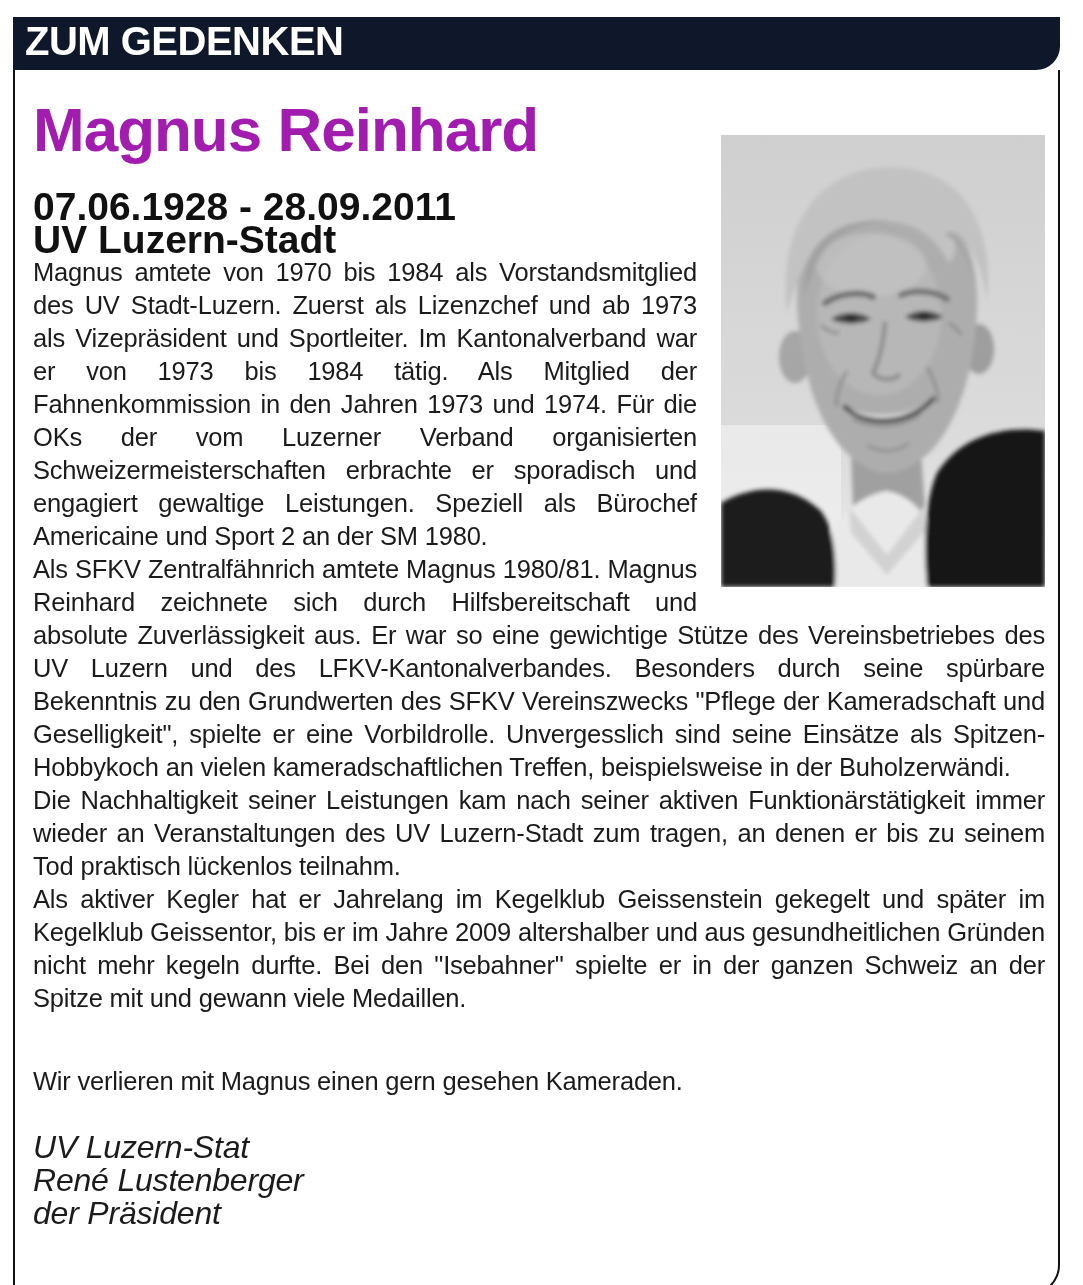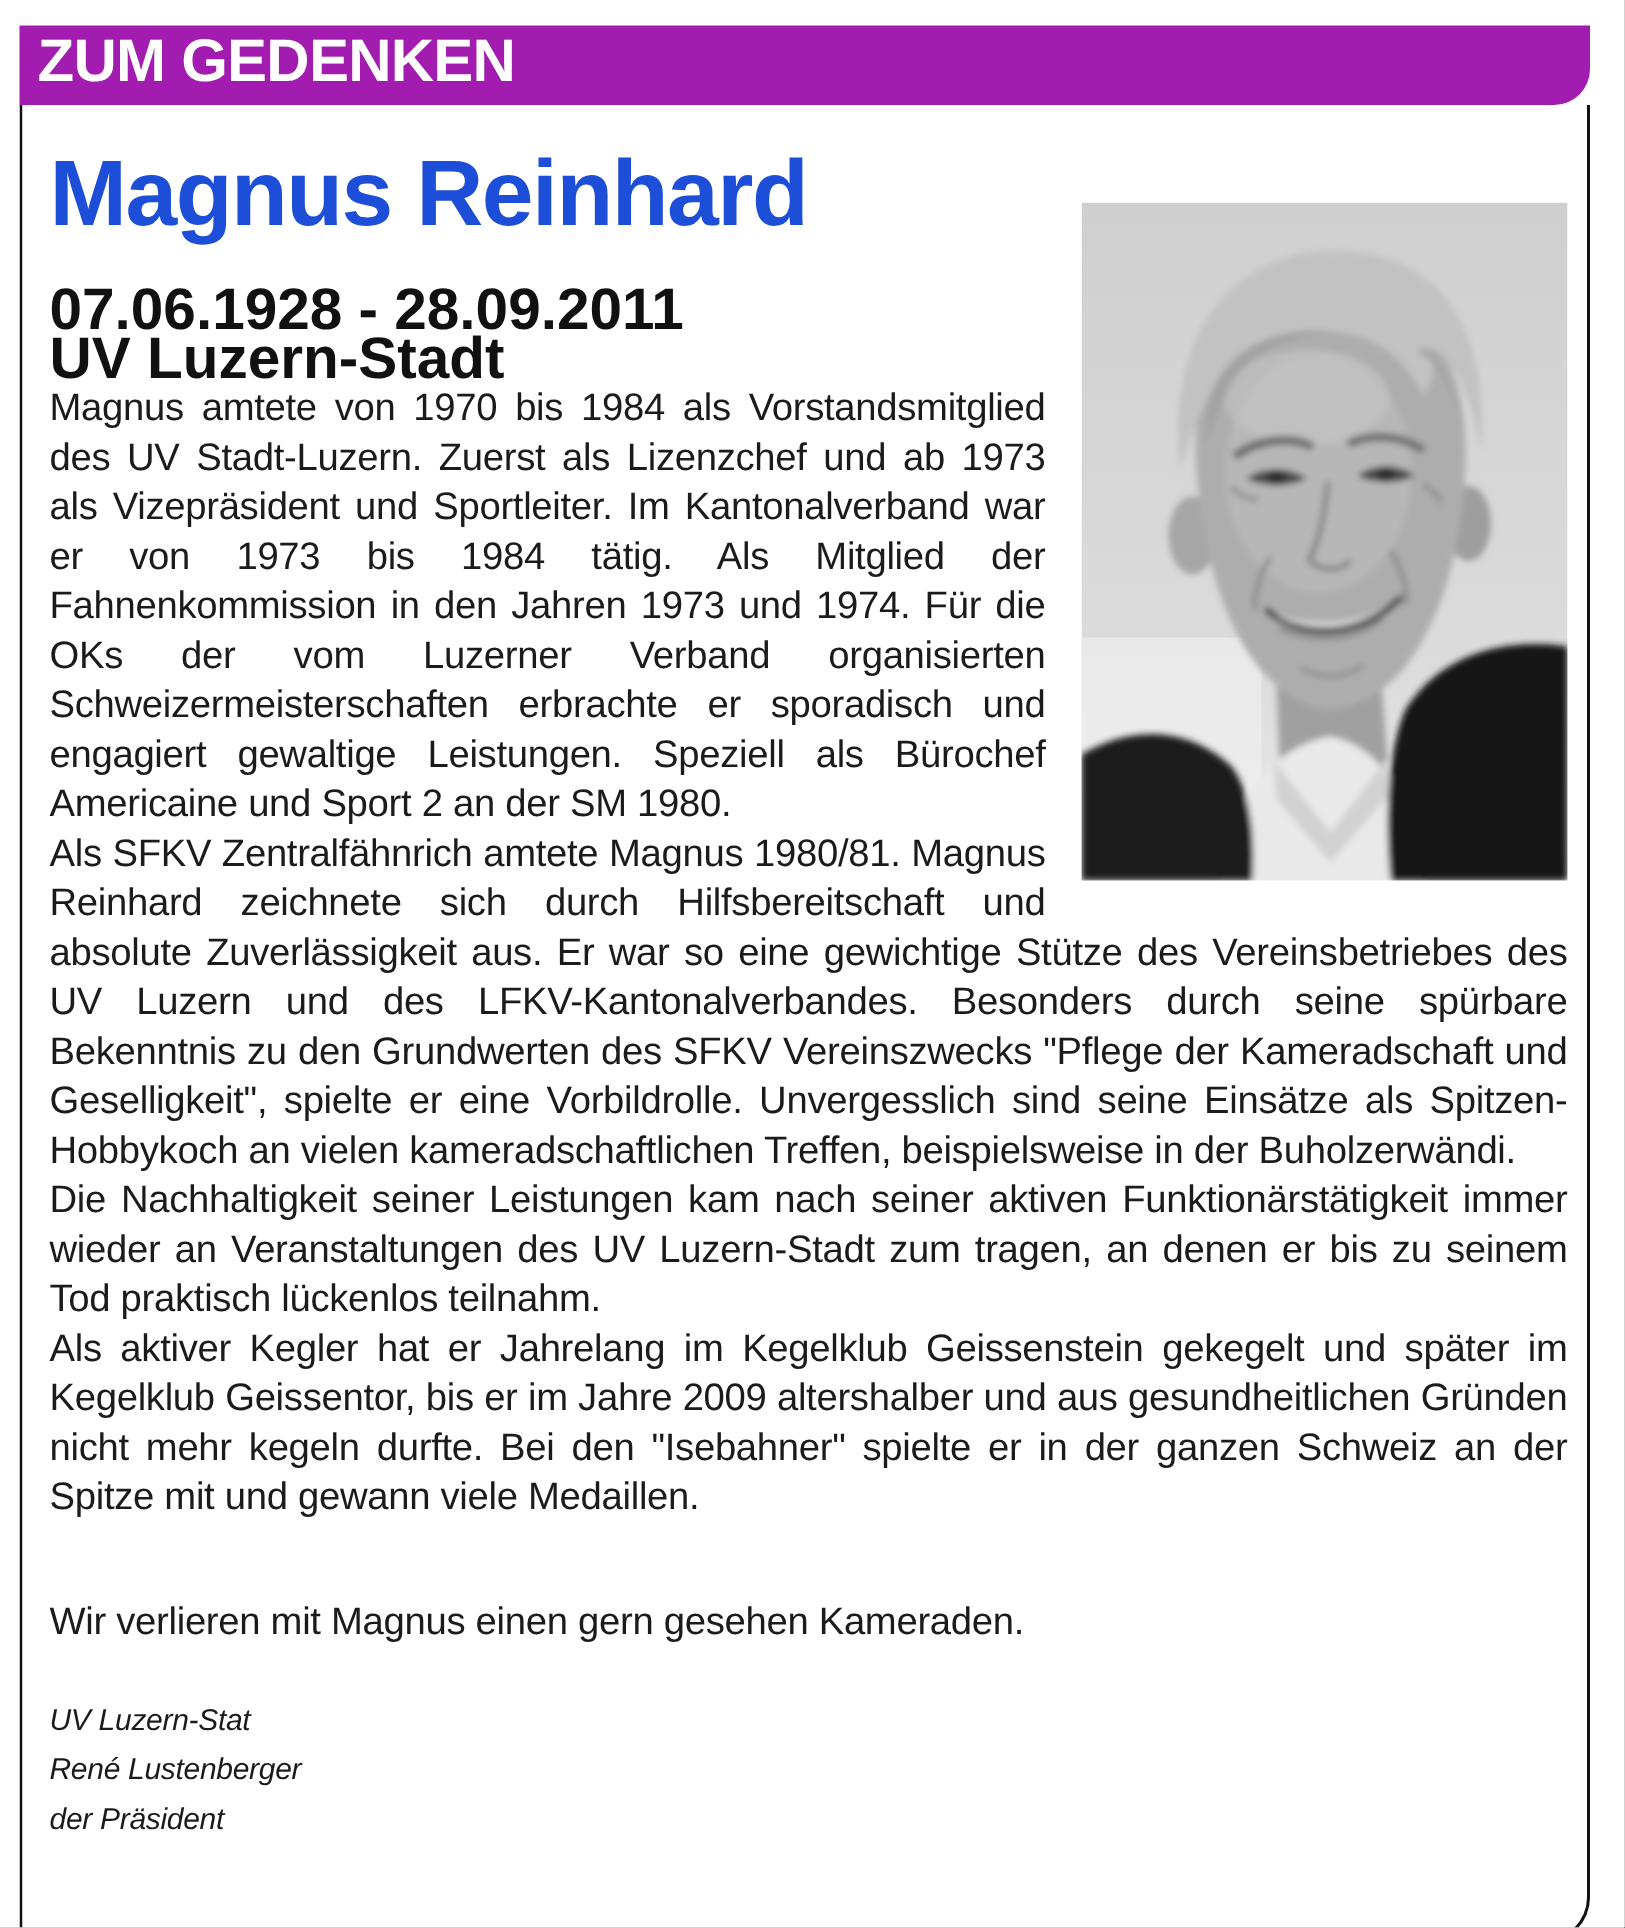--- a/index.html
+++ b/index.html
@@ -80,32 +80,32 @@
   }
   .body-text p.first-para { }
   .closing-line {
     margin-top: 50px;
     font-size: 25.5px;
     letter-spacing: -0.2px;
     line-height: 33px;
   }
   .signature {
     margin-top: 33px;
-    font-size: 20px;
+    font-size: 32px;
     font-style: italic;
     letter-spacing: -0.2px;
     line-height: 33px;
   }
 </style>
 </head>
 <body>
 
 <div class="page">
 
-  <div class="topbar" style="background: #a21caf;">
+  <div class="topbar" style="background: #0f172a;">
     <div class="topbar-title">ZUM GEDENKEN</div>
   </div>
 
   <div class="frame">
     <div class="content">
 
       <svg class="portrait" viewBox="0 0 324 452" xmlns="http://www.w3.org/2000/svg" role="img">
         <defs>
           <filter id="soft" x="-10%" y="-10%" width="120%" height="120%">
             <feGaussianBlur stdDeviation="2"></feGaussianBlur>
@@ -156,21 +156,21 @@
           <path d="M206,232 C214,246 218,258 216,268" stroke="#909090" stroke-width="3.5" fill="none"></path>
 
           <path d="M124,272 C146,292 188,290 212,264" stroke="#4c4c4c" stroke-width="4.5" fill="none" stroke-linecap="round"></path>
           <path d="M128,274 C150,288 186,286 206,266 C190,282 150,284 128,274 Z" fill="#e3e3e3"></path>
           <path d="M132,284 C154,294 182,292 200,278" stroke="#7c7c7c" stroke-width="3" fill="none" opacity="0.8"></path>
 
           <path d="M146,310 C158,318 176,318 188,308" stroke="#949494" stroke-width="3.5" fill="none"></path>
         </g>
       </svg>
 
-      <div class="memorial-name" style="color: #1d4ed8;">Magnus Reinhard</div>
+      <div class="memorial-name" style="color: #a21caf;">Magnus Reinhard</div>
 
       <div class="dates-block">
         <div>07.06.1928 - 28.09.2011</div>
         <div>UV Luzern-Stadt</div>
       </div>
 
       <div class="body-text">
         <p class="first-para">Magnus amtete von 1970 bis 1984 als Vorstandsmit­glied des UV Stadt-Luzern. Zuerst als Lizenzchef und ab 1973 als Vizepräsident und Sportleiter. Im Kantonal­verband war er von 1973 bis 1984 tätig. Als Mitglied der Fahnenkommission in den Jahren 1973 und 1974. Für die OKs der vom Luzerner Verband organisierten Schweizermeisterschaften erbrachte er sporadisch und engagiert gewaltige Leistungen. Speziell als Bürochef Americaine und Sport 2 an der SM 1980.</p>
         <p>Als SFKV Zentralfähnrich amtete Magnus 1980/81. Magnus Reinhard zeichnete sich durch Hilfsbereitschaft und absolute Zuverlässigkeit aus. Er war so eine gewichtige Stütze des Vereinsbetriebes des UV Luzern und des LFKV-Kantonalverbandes. Beson­ders durch seine spürbare Bekenntnis zu den Grundwerten des SFKV Vereinszwecks "Pflege der Kameradschaft und Geselligkeit", spielte er eine Vorbildrolle. Unvergess­lich sind seine Einsätze als Spitzen-Hobbykoch an vielen kameradschaftlichen Treffen, beispielsweise in der Buholzerwändi.</p>
         <p>Die Nachhaltigkeit seiner Leistungen kam nach seiner aktiven Funktionärstätigkeit immer wieder an Veranstaltungen des UV Luzern-Stadt zum tragen, an denen er bis zu seinem Tod praktisch lückenlos teilnahm.</p>

